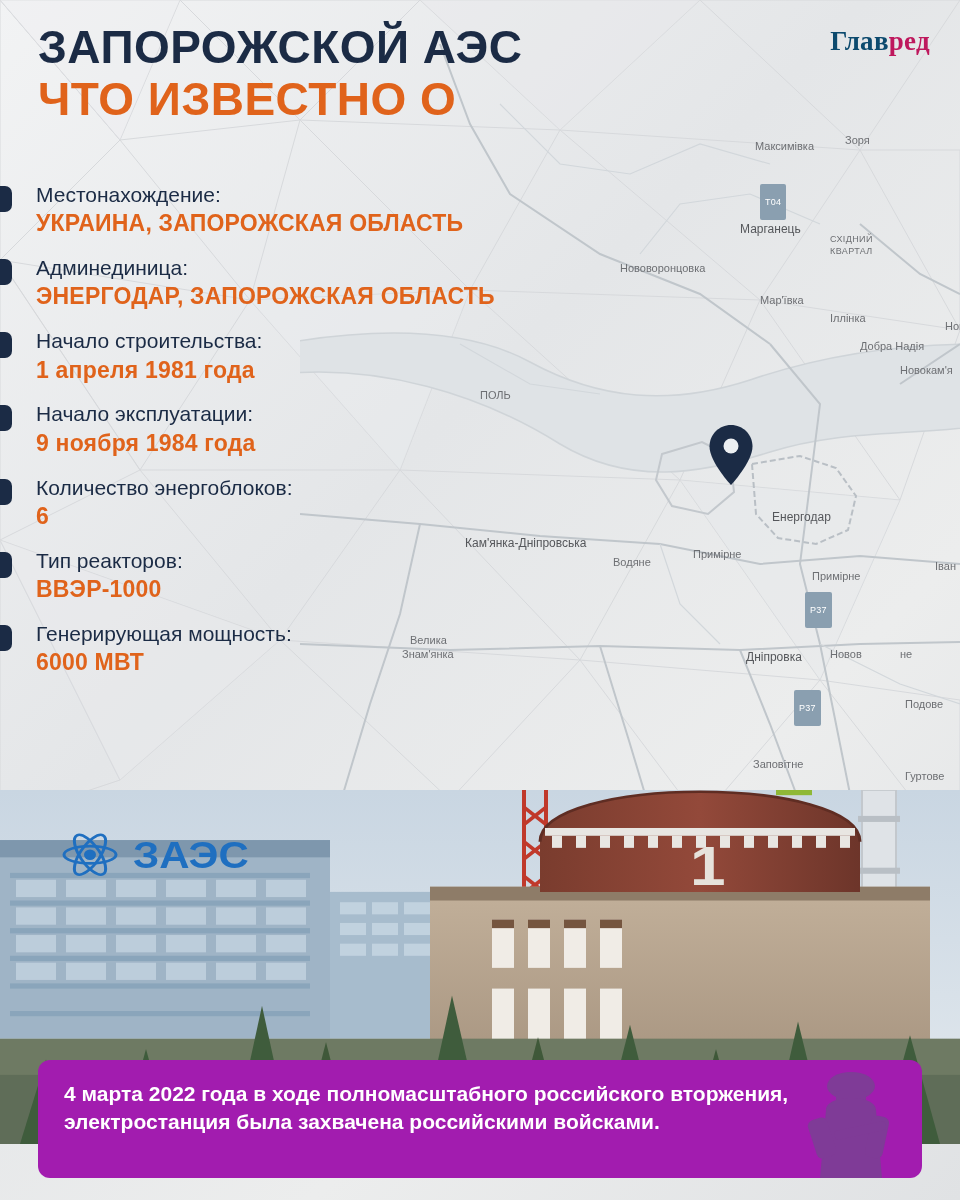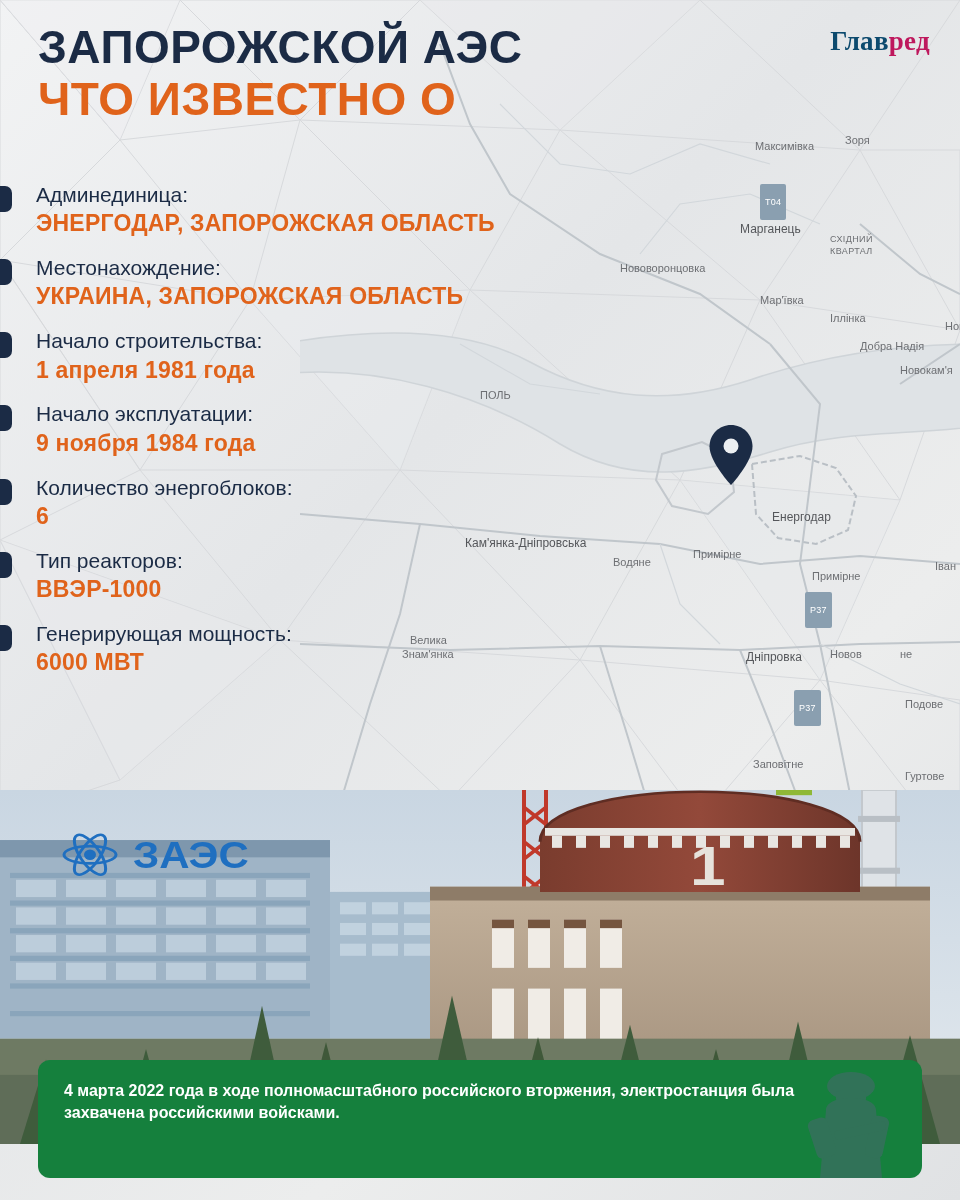--- a/index.html
+++ b/index.html
@@ -123,25 +123,25 @@
     margin-top: 1px;
     letter-spacing: .2px;
   }
 
   
   .caption-card {
     position: absolute;
     left: 38px; bottom: 22px;
     width: 884px;
     min-height: 118px;
-    background: #15803d;
+    background: #a21caf;
     border-radius: 12px;
     padding: 20px 26px;
     color: #ffffff;
-    font-size: 16px;
+    font-size: 21px;
     line-height: 1.35;
     font-weight: 600;
     overflow: hidden;
   }
   .caption-card .soldier {
     position: absolute;
     right: 16px; bottom: 0;
     width: 110px; height: 118px;
     opacity: .45;
   }
@@ -425,27 +425,27 @@
     <div><span class="orange">ЧТО ИЗВЕСТНО О</span></div>
   </div>
 
   <div class="logo">
     <span class="dark">Глав</span><span class="red">ред</span>
   </div>
 
   <div class="facts">
     <div class="fact">
       <span class="bullet"></span>
+      <div class="label">Местонахождение:</div>
+      <div class="value">УКРАИНА, ЗАПОРОЖСКАЯ ОБЛАСТЬ</div>
+    </div>
+    <div class="fact">
+      <span class="bullet"></span>
       <div class="label">Админединица:</div>
       <div class="value">ЭНЕРГОДАР, ЗАПОРОЖСКАЯ ОБЛАСТЬ</div>
-    </div>
-    <div class="fact">
-      <span class="bullet"></span>
-      <div class="label">Местонахождение:</div>
-      <div class="value">УКРАИНА, ЗАПОРОЖСКАЯ ОБЛАСТЬ</div>
     </div>
     <div class="fact">
       <span class="bullet"></span>
       <div class="label">Начало строительства:</div>
       <div class="value">1 апреля 1981 года</div>
     </div>
     <div class="fact">
       <span class="bullet"></span>
       <div class="label">Начало эксплуатации:</div>
       <div class="value">9 ноября 1984 года</div>

